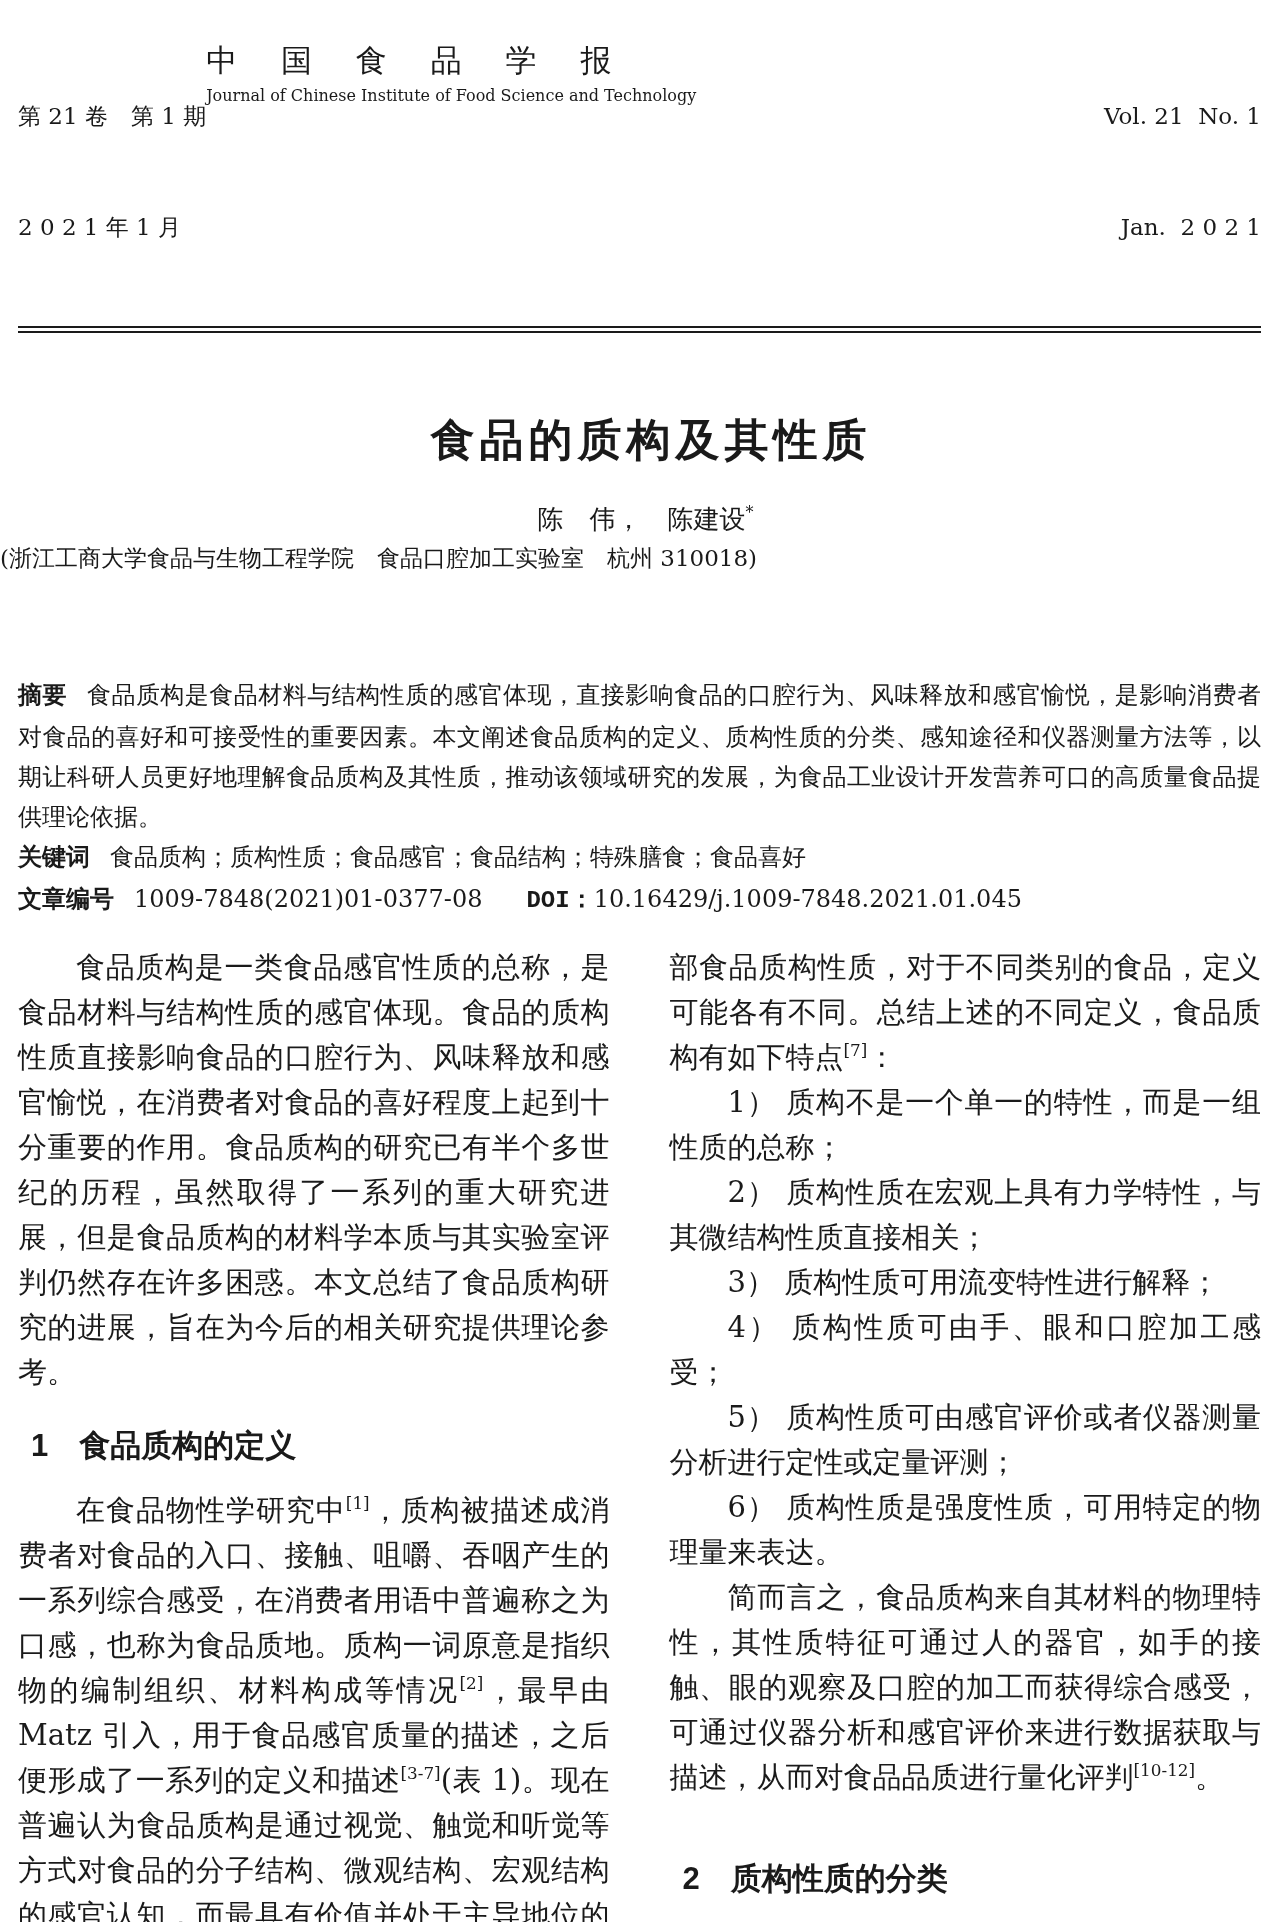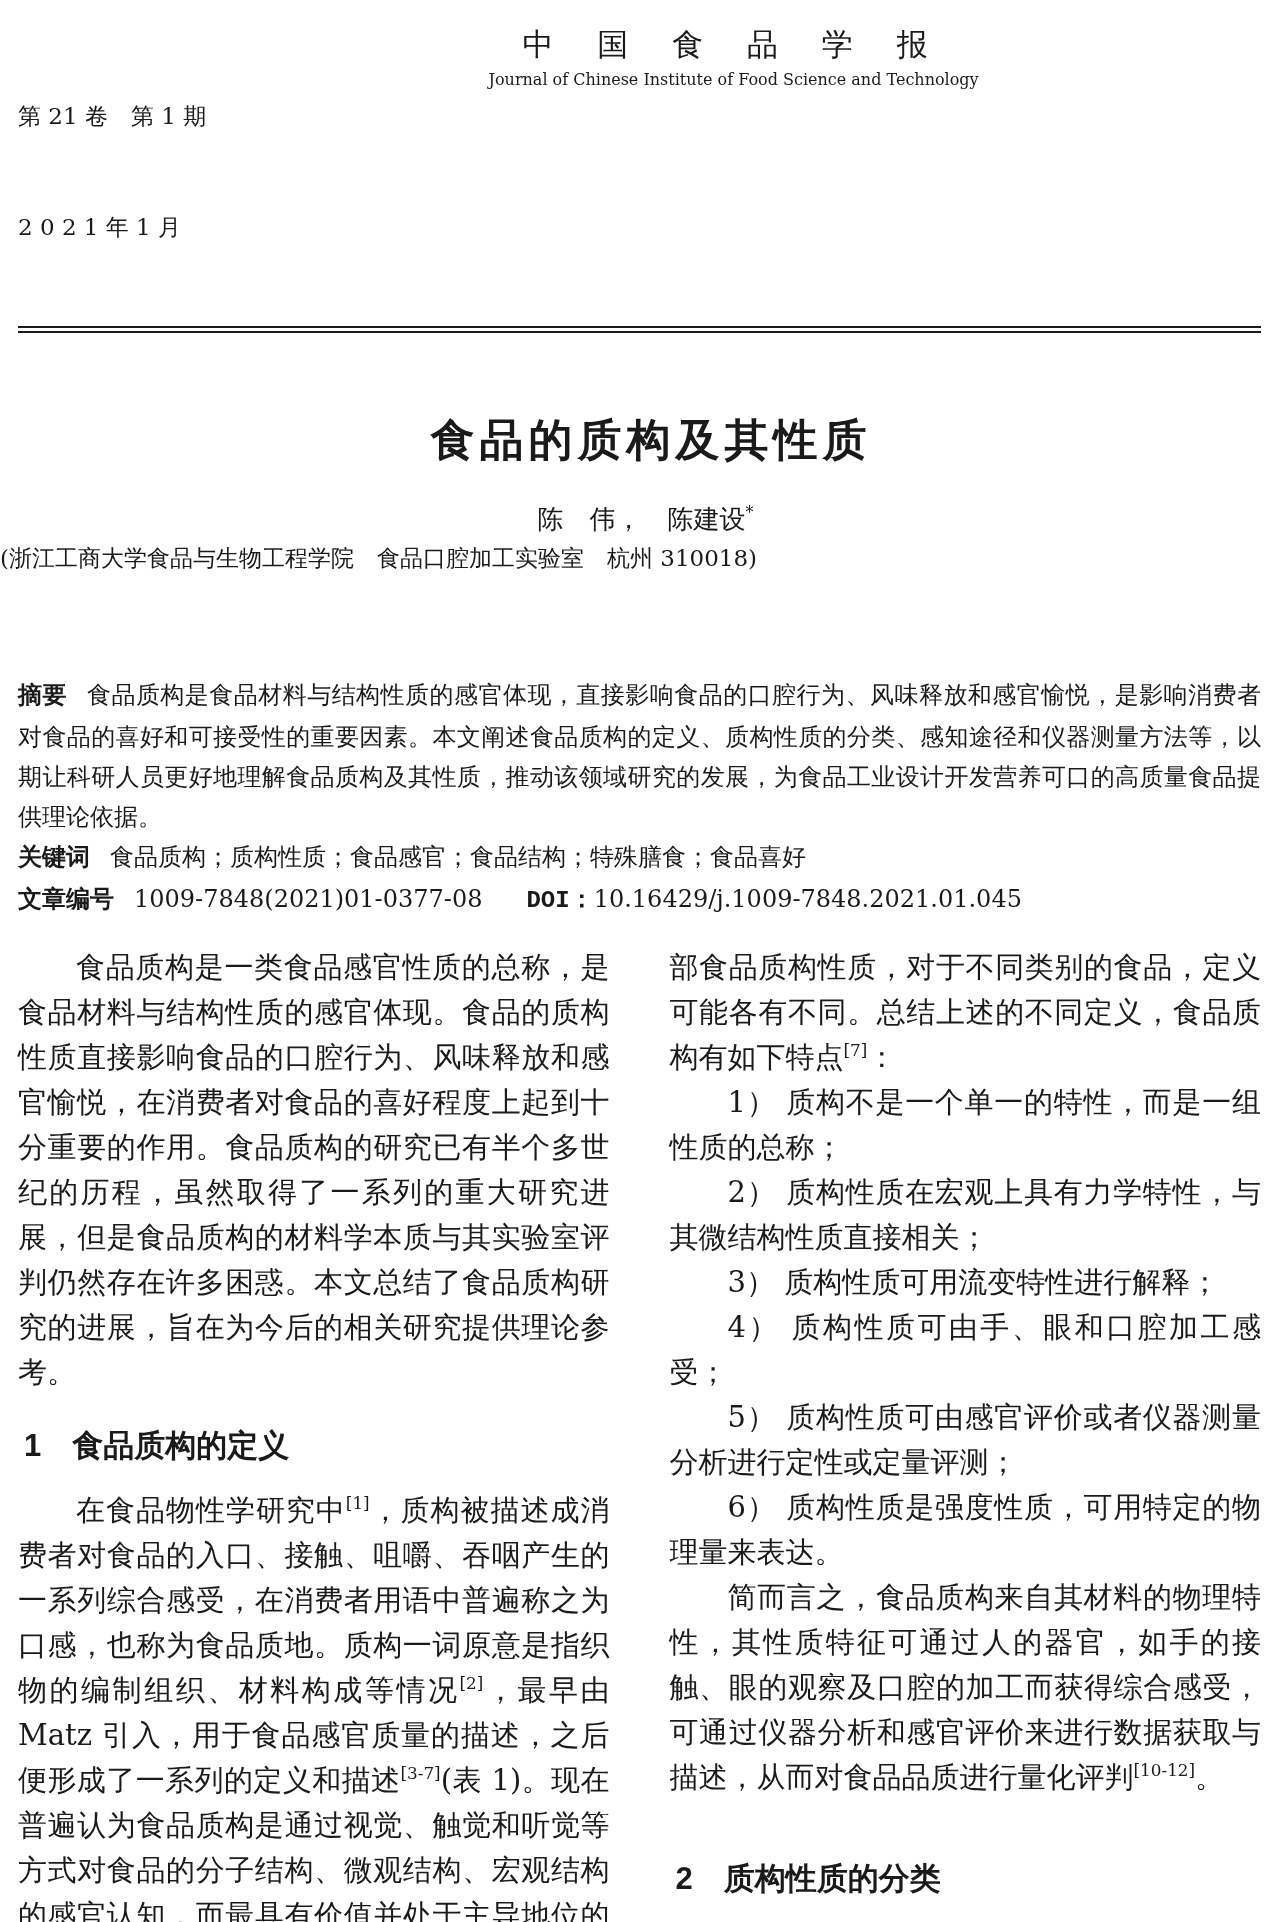--- a/index.html
+++ b/index.html
@@ -9,21 +9,21 @@
     background:#ffffff;
     color:#1a1a1a;
     font-family:"DejaVu Serif","Liberation Serif",serif;
     overflow:hidden;
   }
   .sans{font-family:"Liberation Sans","DejaVu Sans",sans-serif;padding-left:23px;}
 
   
   .jheader{display:flex;justify-content:space-between;align-items:flex-start;padding:24px 18px 0 18px;}
   .h-side{font-size:23px;line-height:37px;white-space:pre;}
-  .h-center{text-align:center;flex:1;}
+  .h-center{flex:1;margin-top:16px;}
   .h-cn{font-size:31px;letter-spacing:17px;line-height:40px;white-space:pre;}
   .h-en{font-size:16px;line-height:32px;white-space:pre;}
   .rule-double{margin:6px 18px 0 18px;height:3px;border-top:2px solid #1a1a1a;border-bottom:2px solid #1a1a1a;}
 
   
   .a-title{margin-top:82px;text-align:center;font-weight:bold;font-size:44px;letter-spacing:5px;line-height:50px;}
   .a-authors{margin-top:38px;text-align:center;font-size:26px;line-height:32px;padding-left:12px;}
   .a-authors sup{font-size:16px;}
   .a-affil{margin-top:8px;font-size:23px;line-height:30px;}
 
@@ -32,38 +32,42 @@
   .meta p{margin:0;font-size:24px;line-height:40px;text-align:justify;}
   .blabel{font-family:Liberation Mono, monospace;font-weight:bold;}
   .gap-r{margin-right:20px;}
   .gap-r-wide{margin-right:44px;}
 
   
   .columns{display:flex;gap:60px;margin:24px 18px 0 18px;height:1238px;}
   .col{width:592px;font-size:29px;line-height:45px;text-align:justify;}
   .col p{margin:0;text-indent:2em;}
   .col p.cont{text-indent:0;}
-  .sec{font-family:"Liberation Sans","DejaVu Sans",sans-serif;font-weight:bold;font-size:31px;line-height:45px;margin:28px 0 20px 6px;text-indent:0;}
+  .sec{font-family:"Liberation Sans","DejaVu Sans",sans-serif;font-weight:bold;font-size:31px;line-height:45px;margin:28px 0 20px 13px;text-indent:0;}
   .sec2{margin-top:56px;}
   sup{font-size:0.58em;line-height:0;}
   .left-col{display:flex;flex-direction:column;}
 </style>
 </head>
 <body>
 
 <div class="page">
 
   <div class="jheader">
     <div class="h-side">
       <div>第 21 卷　第 1 期</div>
       <div>2 0 2 1 年 1 月</div>
     </div>
     <div class="h-center">
       <div class="h-cn">中 国 食 品 学 报</div>
       <div class="h-en">Journal of Chinese Institute of Food Science and Technology</div>
+    </div>
+    <div class="h-side" style="text-align:right;">
+      <div>Vol. 21  No. 1</div>
+      <div>Jan.  2 0 2 1</div>
     </div>
   </div>
   <div class="rule-double"></div>
 
   <div class="a-title sans">食品的质构及其性质</div>
   <div class="a-authors"><span>陈　伟，　陈建设</span><sup>*</sup></div>
   <div class="a-affil">(浙江工商大学食品与生物工程学院　食品口腔加工实验室　杭州 310018)</div>
 
   <div class="meta">
     <p class="abstract"><span class="blabel gap-r">摘要</span><span>食品质构是食品材料与结构性质的感官体现，直接影响食品的口腔行为、风味释放和感官愉悦，是影响消费者对食品的喜好和可接受性的重要因素。本文阐述食品质构的定义、质构性质的分类、感知途径和仪器测量方法等，以期让科研人员更好地理解食品质构及其性质，推动该领域研究的发展，为食品工业设计开发营养可口的高质量食品提供理论依据。</span></p>

